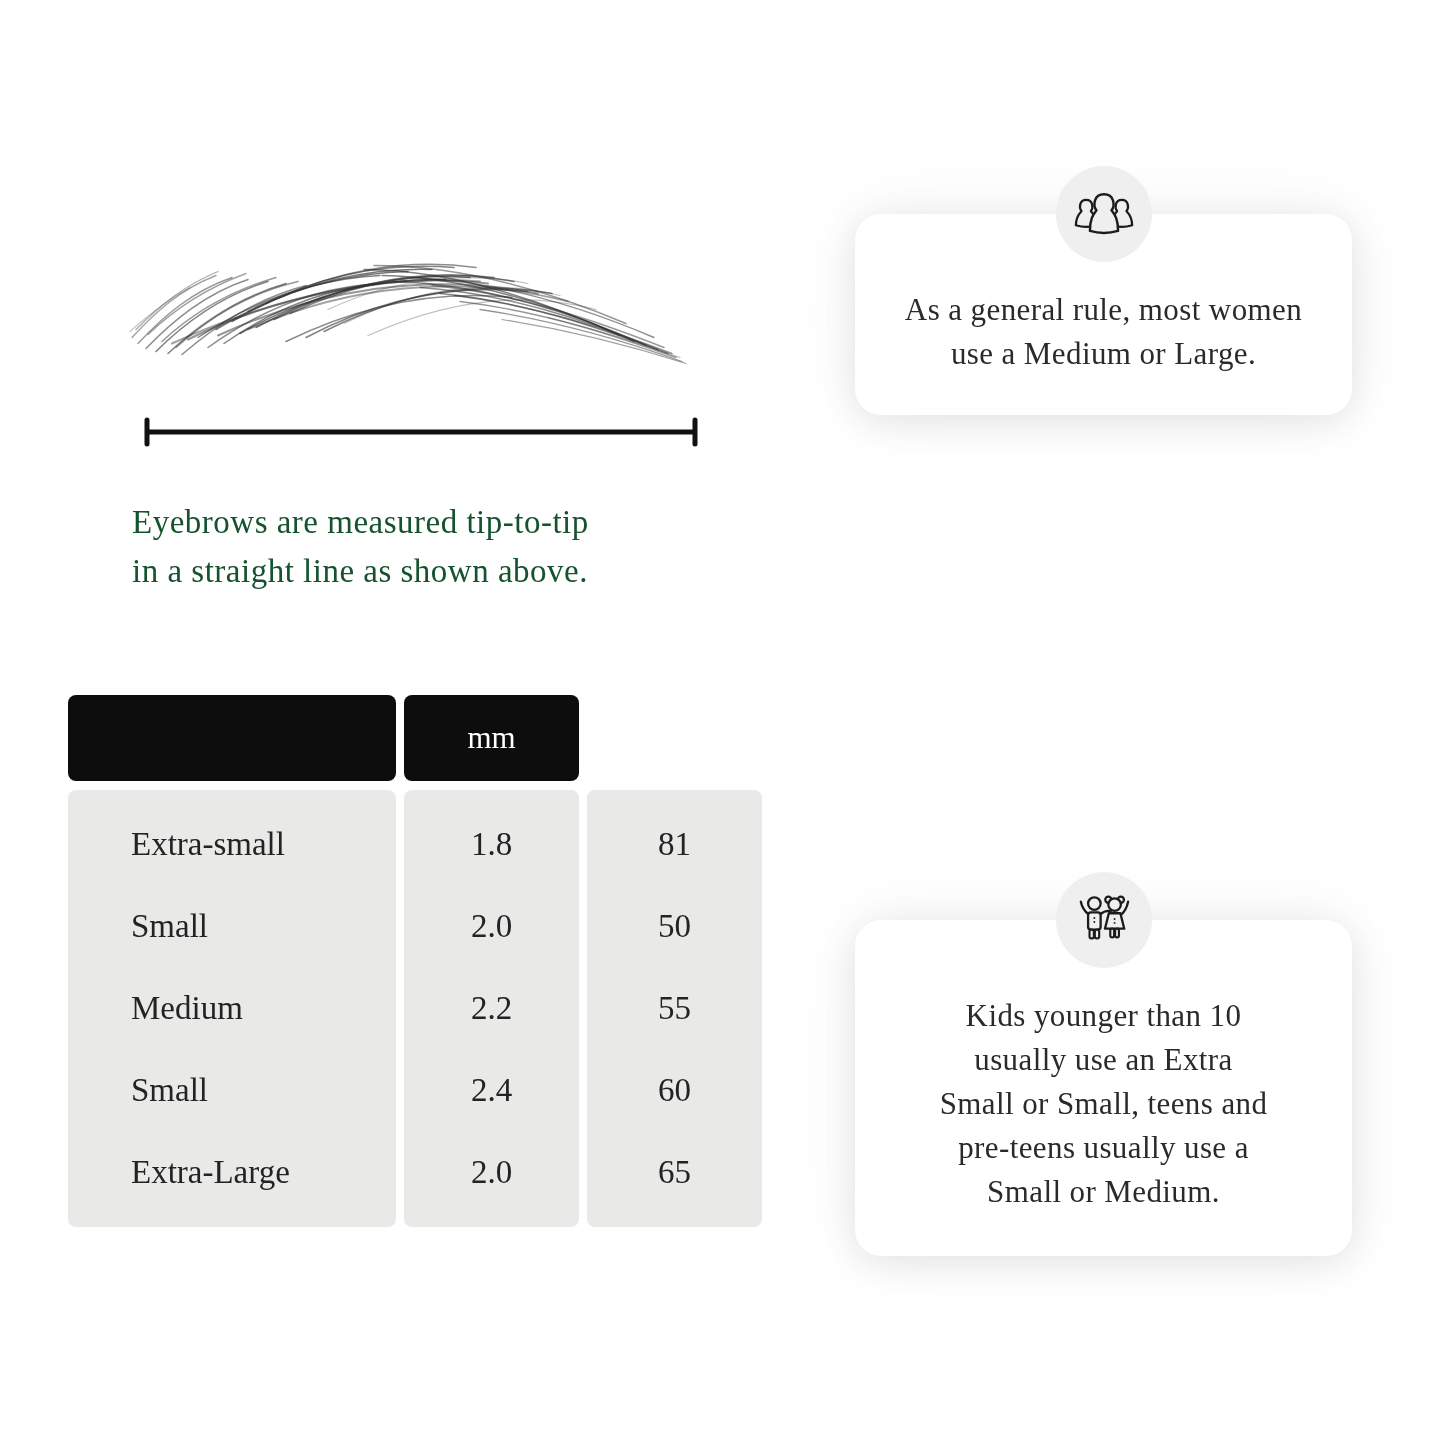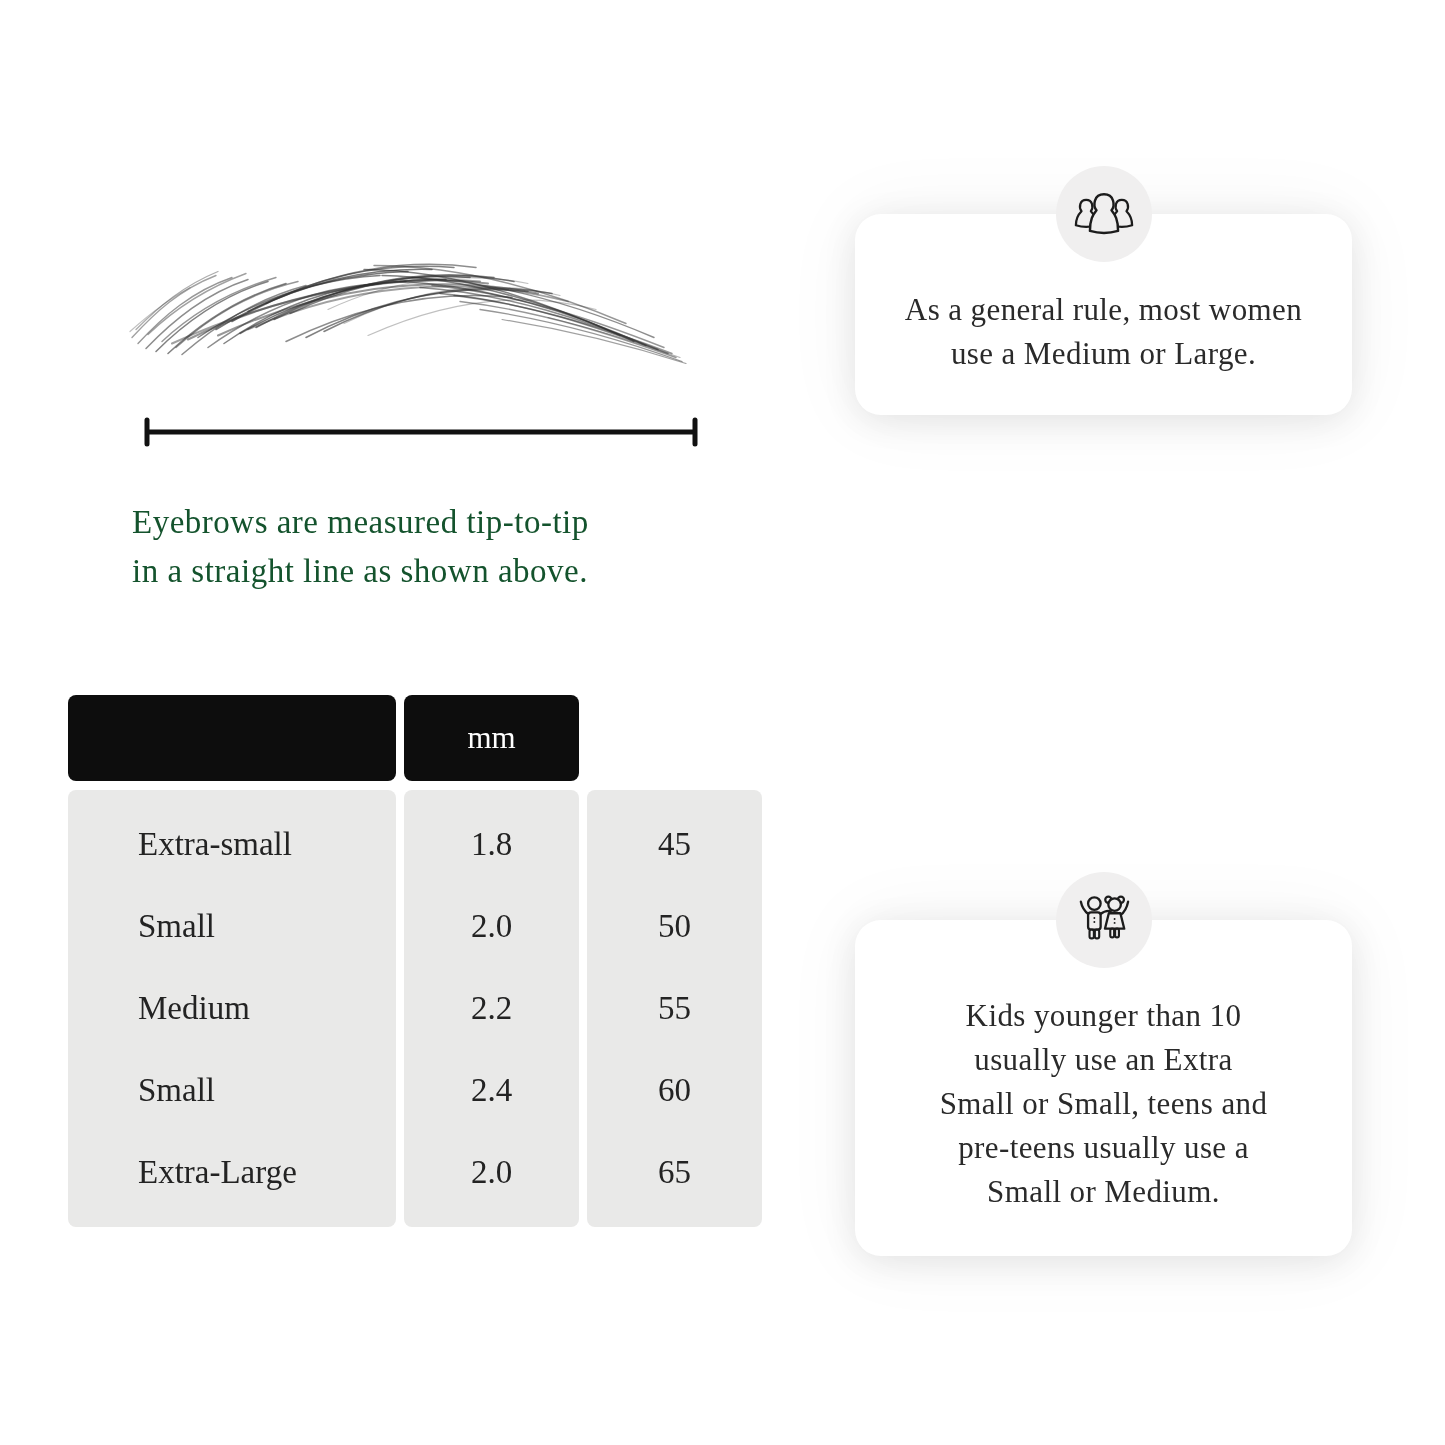--- a/index.html
+++ b/index.html
@@ -65,21 +65,21 @@
     display: grid;
     grid-template-columns: 328px 175px 175px;
     column-gap: 8px;
     height: 437px;
   }
   .body-col {
     background: #e9e9e8;
     border-radius: 8px;
     display: flex;
     flex-direction: column;
-    padding: 14px 12px;
+    padding: 14px 5px;
   }
   .body-cell {
     flex: 1;
     display: flex;
     align-items: center;
     justify-content: center;
     font-size: 33px;
     color: #232323;
   }
   .body-col.labels .body-cell {
@@ -204,21 +204,21 @@
         <div class="body-cell">Extra-Large</div>
       </div>
       <div class="body-col">
         <div class="body-cell">1.8</div>
         <div class="body-cell">2.0</div>
         <div class="body-cell">2.2</div>
         <div class="body-cell">2.4</div>
         <div class="body-cell">2.0</div>
       </div>
       <div class="body-col">
-        <div class="body-cell">45</div>
+        <div class="body-cell">81</div>
         <div class="body-cell">50</div>
         <div class="body-cell">55</div>
         <div class="body-cell">60</div>
         <div class="body-cell">65</div>
       </div>
     </div>
   </div>
 
   <div class="card card-1">
     <div class="icon-circle">

